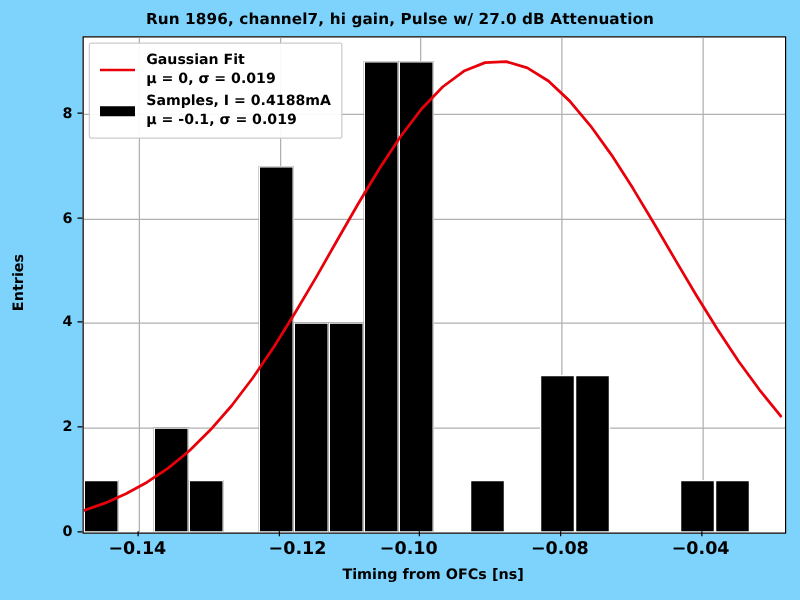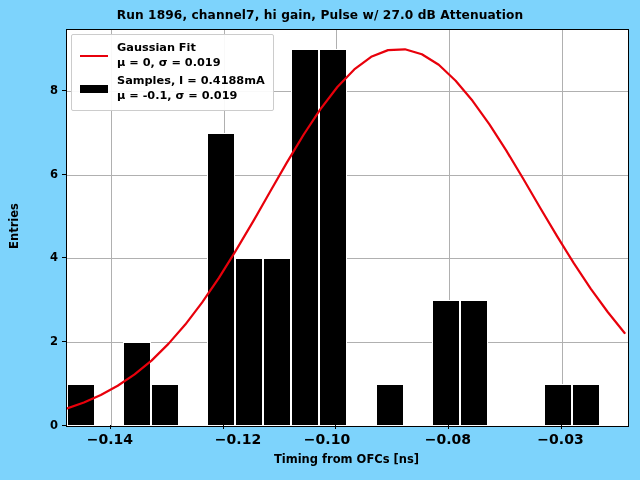--- a/index.html
+++ b/index.html
@@ -196,21 +196,21 @@
   <div id="ticks-x">
       <div class="xtick" style="left: 109.9px;"></div>
       <div class="xticklabel" style="left: 109.9px;">−0.14</div>
       <div class="xtick" style="left: 222.6px;"></div>
       <div class="xticklabel" style="left: 238px;">−0.12</div>
       <div class="xtick" style="left: 335.2px;"></div>
       <div class="xticklabel" style="left: 327px;">−0.10</div>
       <div class="xtick" style="left: 447.9px;"></div>
       <div class="xticklabel" style="left: 447.9px;">−0.08</div>
       <div class="xtick" style="left: 560.5px;"></div>
-      <div class="xticklabel" style="left: 560.5px;">−0.03</div>
+      <div class="xticklabel" style="left: 560.5px;">−0.04</div>
     </div>
   <div id="ticks-y">
       <div class="ytick" style="top: 425px;"></div>
       <div class="yticklabel" style="top: 425px;">0</div>
       <div class="ytick" style="top: 341.2px;"></div>
       <div class="yticklabel" style="top: 341.2px;">2</div>
       <div class="ytick" style="top: 257.4px;"></div>
       <div class="yticklabel" style="top: 257.4px;">4</div>
       <div class="ytick" style="top: 173.6px;"></div>
       <div class="yticklabel" style="top: 173.6px;">6</div>

